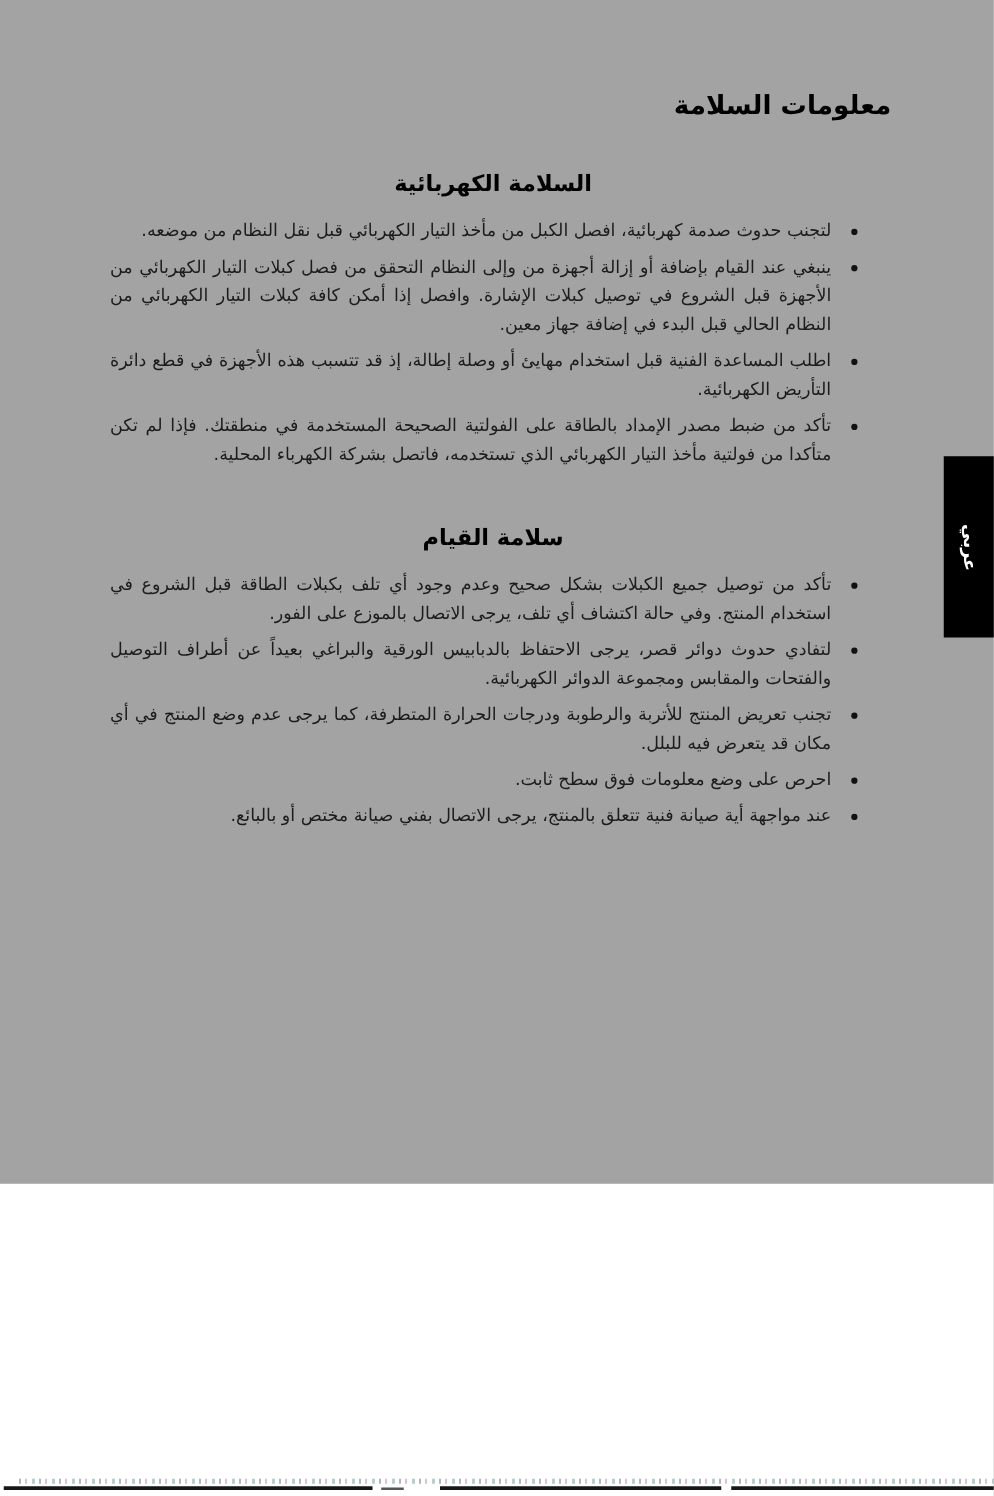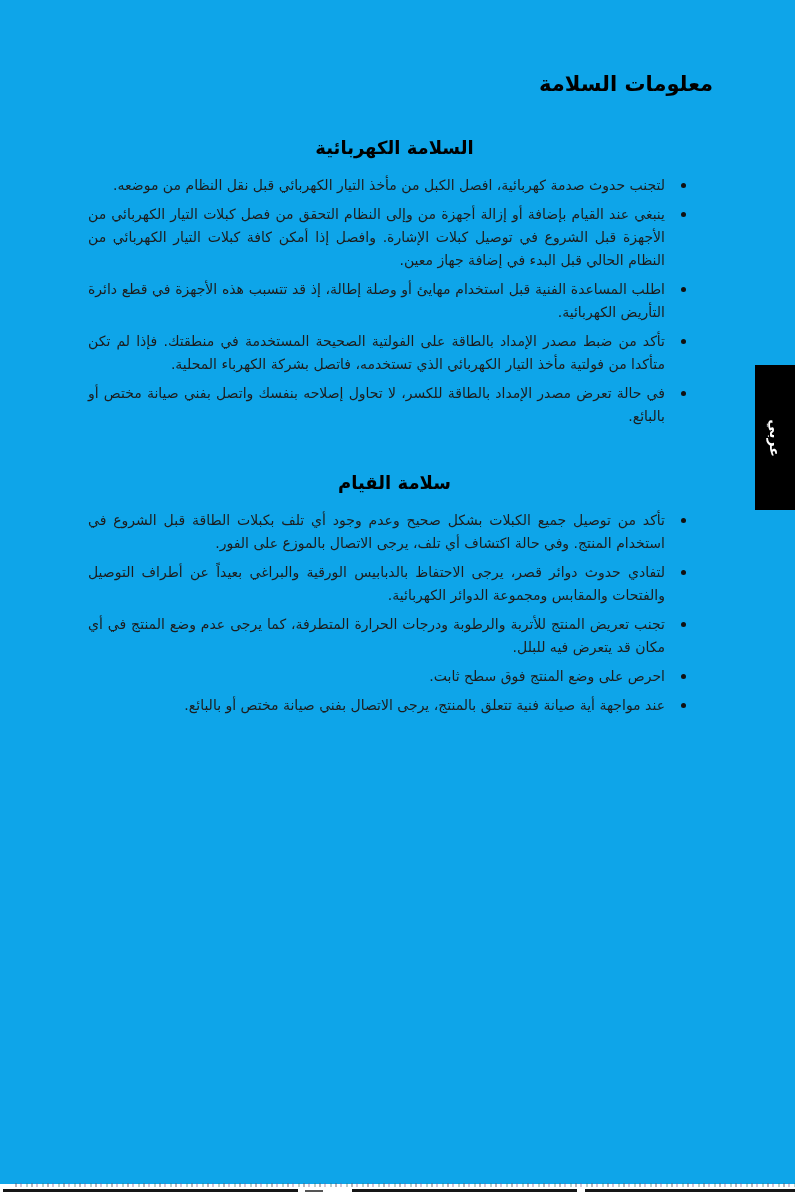--- a/index.html
+++ b/index.html
@@ -5,22 +5,22 @@
   * { box-sizing: border-box; }
   html, body { margin: 0; padding: 0; }
   body {
     width: 795px; height: 1197px;
     background: #ffffff;
     overflow: hidden;
     font-family: "DejaVu Sans", sans-serif;
   }
   .page {
     position: relative;
-    width: 795px; height: 1184px;
-    background: #0ea5e9;
+    width: 795px; height: 947px;
+    background: #a3a3a3;
   }
   .content {
     position: absolute;
     top: 70px;
     right: 82px;
     width: 637px;
     direction: rtl;
     color: #1c1c1c;
   }
   .page-title {
@@ -121,24 +121,20 @@
           <span class="li-text">ينبغي عند القيام بإضافة أو إزالة أجهزة من وإلى النظام التحقق من فصل كبلات التيار الكهربائي من الأجهزة قبل الشروع في توصيل كبلات الإشارة. وافصل إذا أمكن كافة كبلات التيار الكهربائي من النظام الحالي قبل البدء في إضافة جهاز معين.</span>
         </li>
           <li>
           <span class="bullet-dot"></span>
           <span class="li-text">اطلب المساعدة الفنية قبل استخدام مهايئ أو وصلة إطالة، إذ قد تتسبب هذه الأجهزة في قطع دائرة التأريض الكهربائية.</span>
         </li>
           <li>
           <span class="bullet-dot"></span>
           <span class="li-text">تأكد من ضبط مصدر الإمداد بالطاقة على الفولتية الصحيحة المستخدمة في منطقتك. فإذا لم تكن متأكدا من فولتية مأخذ التيار الكهربائي الذي تستخدمه، فاتصل بشركة الكهرباء المحلية.</span>
         </li>
-          <li>
-          <span class="bullet-dot"></span>
-          <span class="li-text">في حالة تعرض مصدر الإمداد بالطاقة للكسر، لا تحاول إصلاحه بنفسك واتصل بفني صيانة مختص أو بالبائع.</span>
-        </li>
         </ul>
     </section>
 
     <section class="section-operation">
       <h2 class="section-heading">سلامة القيام</h2>
       <ul class="bullets">
 
           <li>
           <span class="bullet-dot"></span>
           <span class="li-text">تأكد من توصيل جميع الكبلات بشكل صحيح وعدم وجود أي تلف بكبلات الطاقة قبل الشروع في استخدام المنتج. وفي حالة اكتشاف أي تلف، يرجى الاتصال بالموزع على الفور.</span>
@@ -146,21 +142,21 @@
           <li>
           <span class="bullet-dot"></span>
           <span class="li-text">لتفادي حدوث دوائر قصر، يرجى الاحتفاظ بالدبابيس الورقية والبراغي بعيداً عن أطراف التوصيل والفتحات والمقابس ومجموعة الدوائر الكهربائية.</span>
         </li>
           <li>
           <span class="bullet-dot"></span>
           <span class="li-text">تجنب تعريض المنتج للأتربة والرطوبة ودرجات الحرارة المتطرفة، كما يرجى عدم وضع المنتج في أي مكان قد يتعرض فيه للبلل.</span>
         </li>
           <li>
           <span class="bullet-dot"></span>
-          <span class="li-text">احرص على وضع المنتج فوق سطح ثابت.</span>
+          <span class="li-text">احرص على وضع معلومات فوق سطح ثابت.</span>
         </li>
           <li>
           <span class="bullet-dot"></span>
           <span class="li-text">عند مواجهة أية صيانة فنية تتعلق بالمنتج، يرجى الاتصال بفني صيانة مختص أو بالبائع.</span>
         </li>
         </ul>
     </section>
 
   </div>
 

